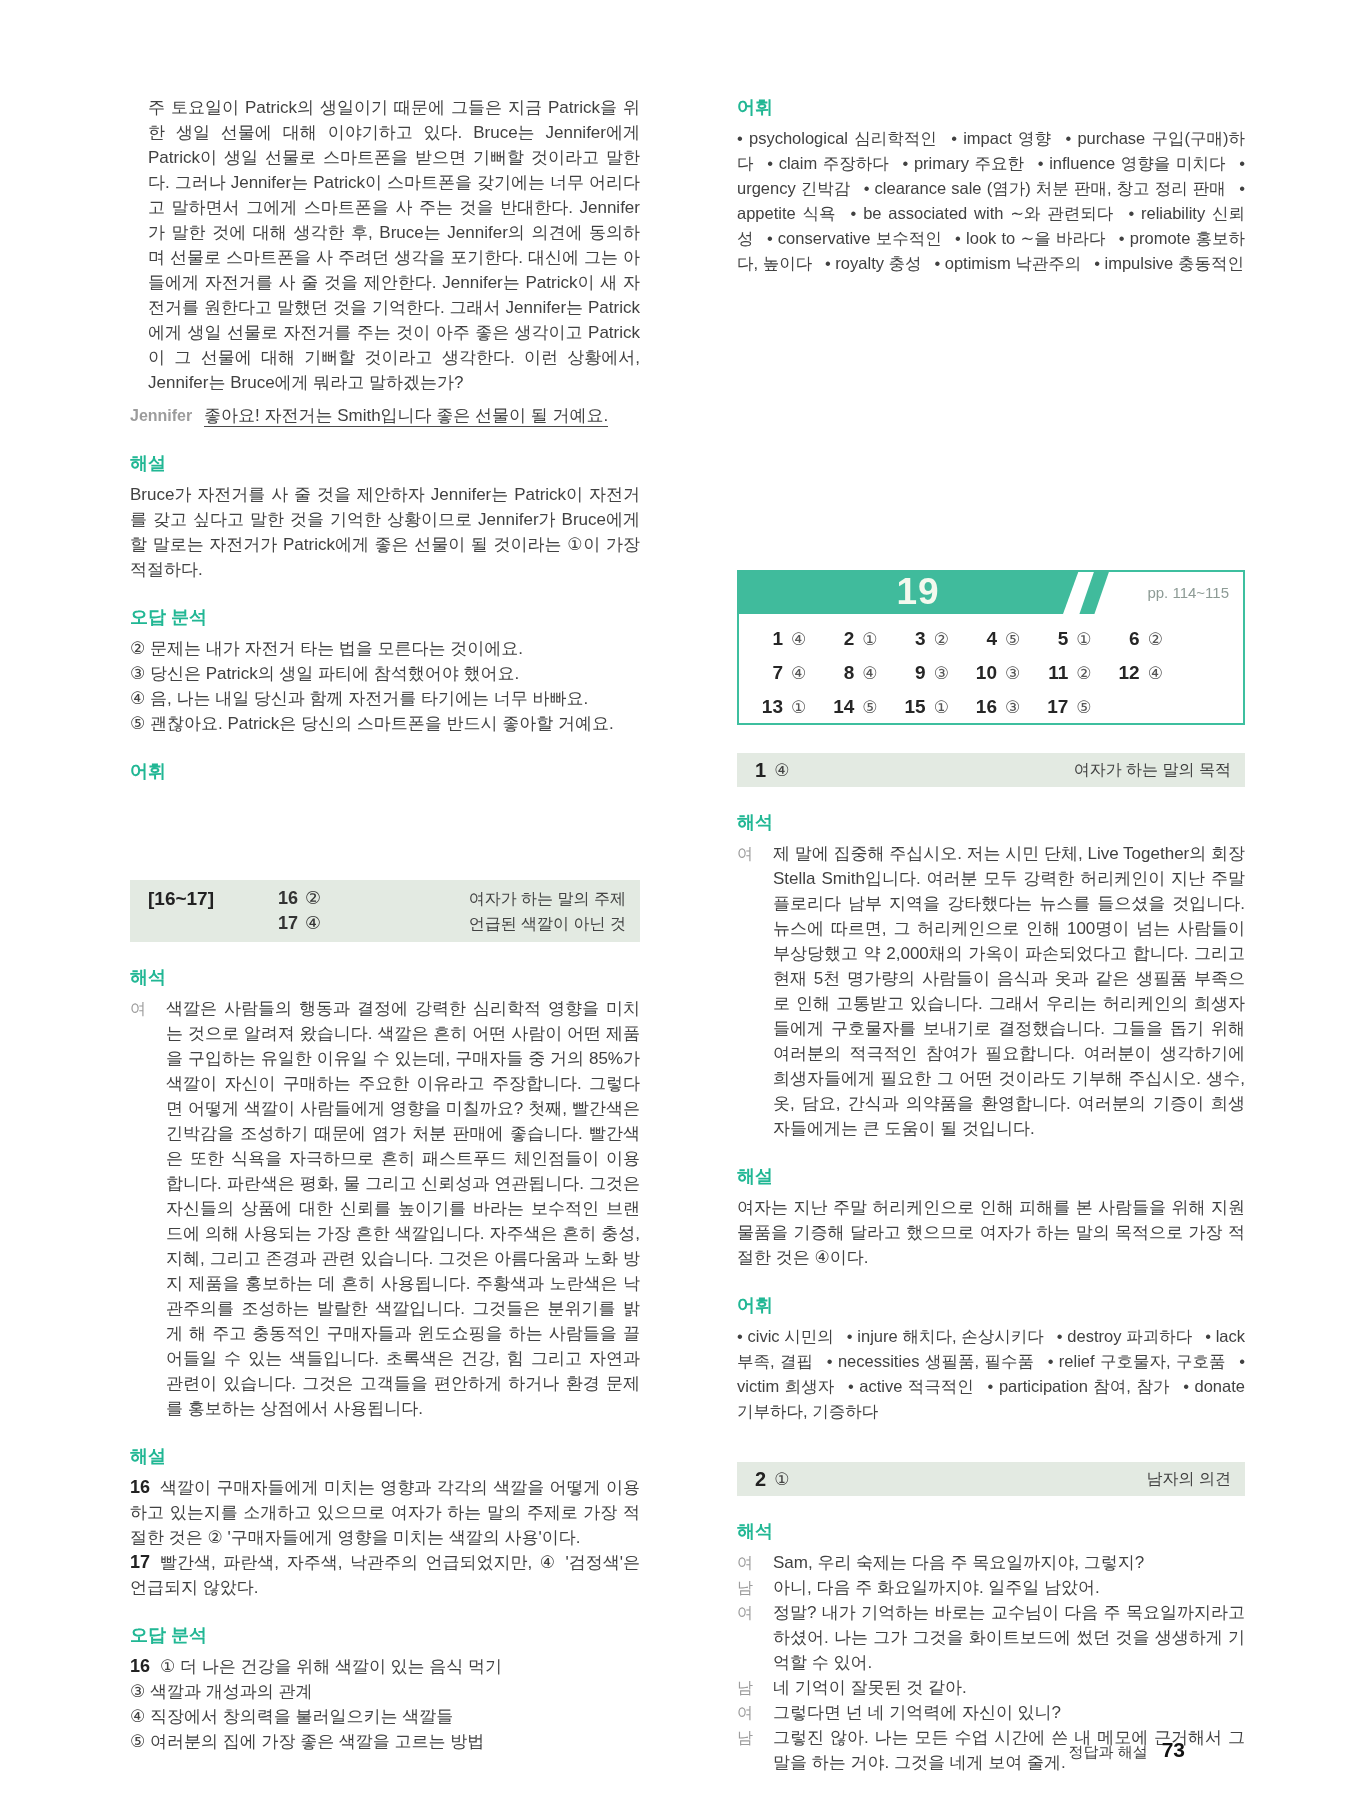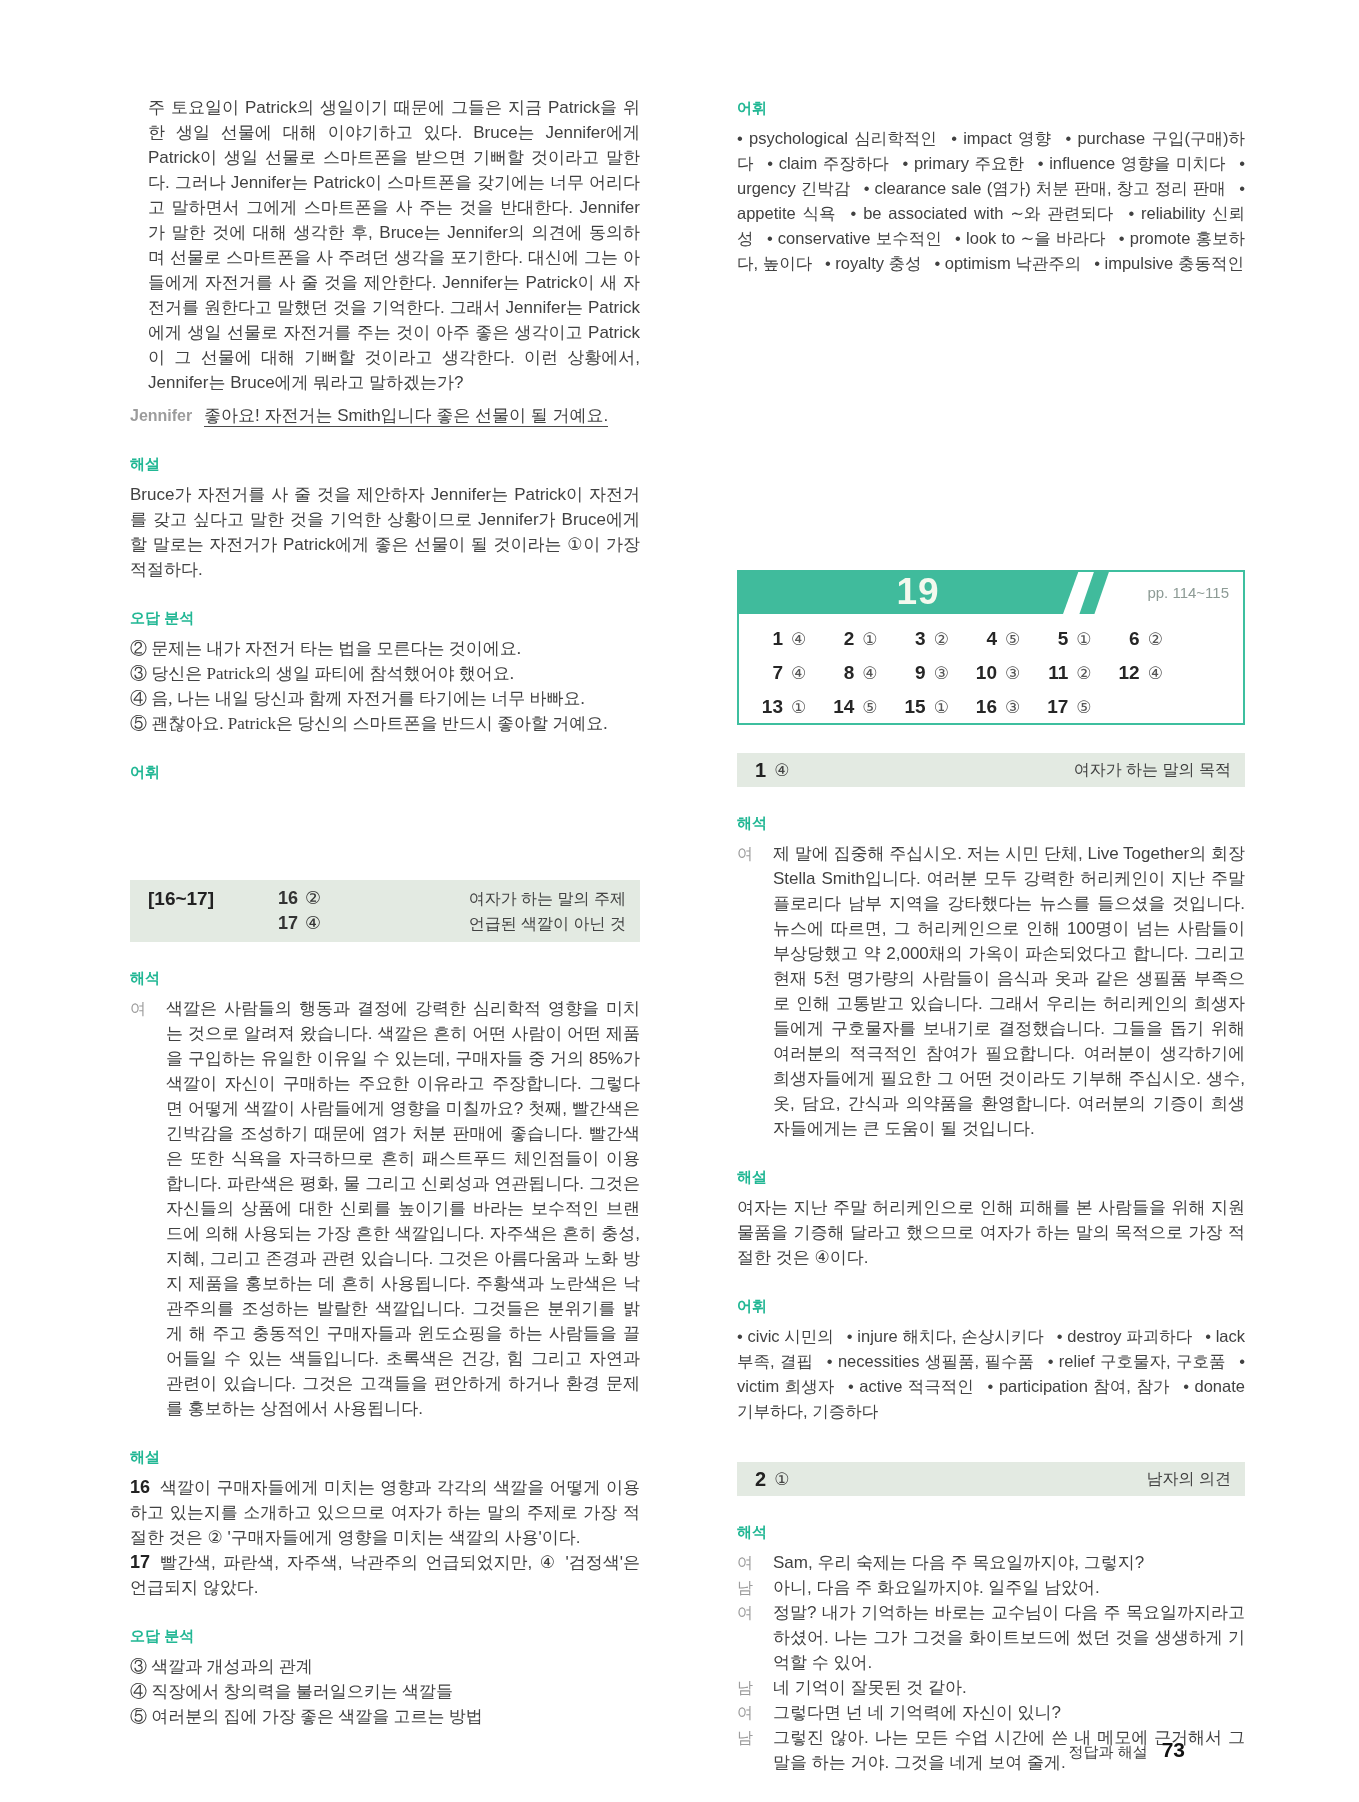--- a/index.html
+++ b/index.html
@@ -6,30 +6,30 @@
   body{
     width:1359px;height:1802px;position:relative;background:#ffffff;
     font-family:"Liberation Sans","DejaVu Sans",sans-serif;
     color:#414141;overflow:hidden;
   }
   .page{display:flex;gap:97px;padding:95px 114px 0 130px;box-sizing:border-box;}
   .col{width:510px;flex:0 0 auto;}
   .col.right{width:508px;}
   p{margin:0;}
   .body-text{font-size:17px;line-height:25px;text-align:justify;color:#414141;}
-  .sec-head{font-size:15px;line-height:25px;font-weight:700;color:#21b794;margin-top:23px;margin-bottom:6px;}
+  .sec-head{font-size:18px;line-height:25px;font-weight:700;color:#21b794;margin-top:23px;margin-bottom:6px;}
   .indented{margin-left:18px;}
   
   .speaker-row{display:flex;margin-top:8px;align-items:flex-start;}
   .speaker-label{flex:0 0 74px;font-size:16px;line-height:25px;color:#9c9c9c;font-weight:700;}
   .dlg-row{display:flex;align-items:flex-start;}
   .dlg-speaker{flex:0 0 36px;font-size:16px;line-height:25px;color:#9c9c9c;}
   .dlg-text{flex:1;font-size:17px;line-height:25px;text-align:justify;color:#414141;}
   .underlined{border-bottom:1.5px solid #4a4a4a;padding-bottom:1px;}
-  .choice-list p{font-size:17px;line-height:25px;font-family:Liberation Serif, serif;}
+  .choice-list p{font-size:17px;line-height:25px;}
   .num-lead{font-weight:700;font-size:18px;color:#222;margin-right:10px;}
   
   .strip{background:#e3eae2;display:flex;align-items:center;height:34px;padding:0 14px 0 18px;box-sizing:border-box;}
   .strip .qnum{font-size:20px;font-weight:700;color:#222;margin-right:8px;}
   .strip .qchoice{font-size:17px;color:#444;}
   .strip .qtype{margin-left:auto;font-size:16px;color:#414141;}
   .strip1617{background:#e3eae2;display:flex;align-items:flex-start;padding:6px 14px 6px 18px;box-sizing:border-box;margin-top:96px;gap:15px;}
   .strip1617 .range{font-size:19px;font-weight:700;color:#222;flex:0 0 115px;line-height:25px;}
   .strip1617 .anscol div{font-size:18px;line-height:25px;color:#333;}
   .strip1617 .anscol .n{font-weight:700;margin-right:7px;}
@@ -102,20 +102,21 @@
       <span class="dlg-speaker">여</span>
       <p class="dlg-text">색깔은 사람들의 행동과 결정에 강력한 심리학적 영향을 미치는 것으로 알려져 왔습니다. 색깔은 흔히 어떤 사람이 어떤 제품을 구입하는 유일한 이유일 수 있는데, 구매자들 중 거의 85%가 색깔이 자신이 구매하는 주요한 이유라고 주장합니다. 그렇다면 어떻게 색깔이 사람들에게 영향을 미칠까요? 첫째, 빨간색은 긴박감을 조성하기 때문에 염가 처분 판매에 좋습니다. 빨간색은 또한 식욕을 자극하므로 흔히 패스트푸드 체인점들이 이용합니다. 파란색은 평화, 물 그리고 신뢰성과 연관됩니다. 그것은 자신들의 상품에 대한 신뢰를 높이기를 바라는 보수적인 브랜드에 의해 사용되는 가장 흔한 색깔입니다. 자주색은 흔히 충성, 지혜, 그리고 존경과 관련 있습니다. 그것은 아름다움과 노화 방지 제품을 홍보하는 데 흔히 사용됩니다. 주황색과 노란색은 낙관주의를 조성하는 발랄한 색깔입니다. 그것들은 분위기를 밝게 해 주고 충동적인 구매자들과 윈도쇼핑을 하는 사람들을 끌어들일 수 있는 색들입니다. 초록색은 건강, 힘 그리고 자연과 관련이 있습니다. 그것은 고객들을 편안하게 하거나 환경 문제를 홍보하는 상점에서 사용됩니다.</p>
     </div>
 
     <div class="sec-head">해설</div>
     <p class="body-text"><span class="num-lead">16</span><span>색깔이 구매자들에게 미치는 영향과 각각의 색깔을 어떻게 이용하고 있는지를 소개하고 있으므로 여자가 하는 말의 주제로 가장 적절한 것은 ② '구매자들에게 영향을 미치는 색깔의 사용'이다.</span></p>
     <p class="body-text"><span class="num-lead">17</span><span>빨간색, 파란색, 자주색, 낙관주의 언급되었지만, ④ '검정색'은 언급되지 않았다.</span></p>
 
     <div class="sec-head">오답 분석</div>
     <div class="choice-list">
+      <p><span class="num-lead">16</span><span>① 더 나은 건강을 위해 색깔이 있는 음식 먹기</span></p>
       <p>③ 색깔과 개성과의 관계</p>
       <p>④ 직장에서 창의력을 불러일으키는 색깔들</p>
       <p>⑤ 여러분의 집에 가장 좋은 색깔을 고르는 방법</p>
     </div>
   </div>
 
   <div class="col right">
     <div class="sec-head" style="margin-top:0;">어휘</div>
     <p class="vocab-text">• psychological 심리학적인  • impact 영향  • purchase 구입(구매)하다  • claim 주장하다  • primary 주요한  • influence 영향을 미치다  • urgency 긴박감  • clearance sale (염가) 처분 판매, 창고 정리 판매  • appetite 식욕  • be associated with ∼와 관련되다  • reliability 신뢰성  • conservative 보수적인  • look to ∼을 바라다  • promote 홍보하다, 높이다  • royalty 충성  • optimism 낙관주의  • impulsive 충동적인</p>
 

